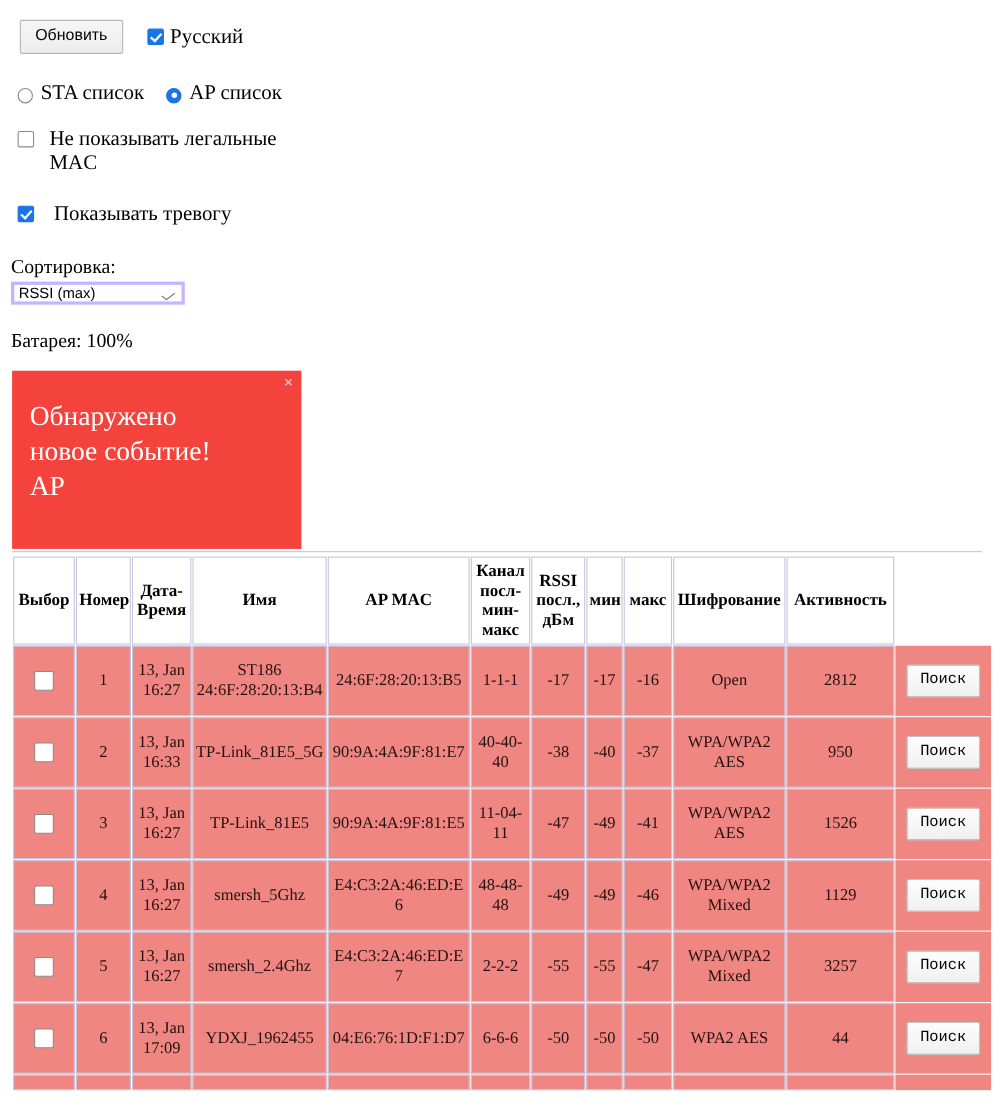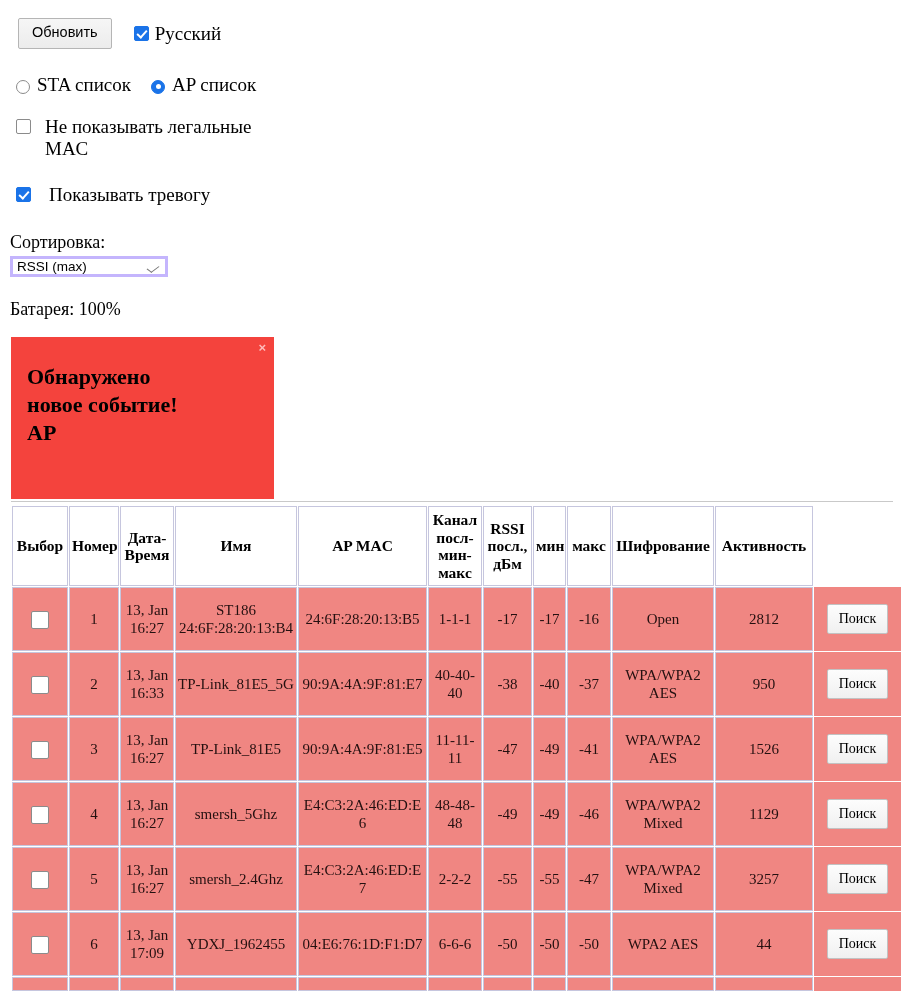--- a/index.html
+++ b/index.html
@@ -185,23 +185,23 @@
     right: 8px;
     top: 4px;
     color: #fbb;
     font-family: "Liberation Sans", "DejaVu Sans", sans-serif;
     font-size: 13px;
     font-weight: bold;
     line-height: 1;
     cursor: pointer;
   }
   .alert-text {
-    color: #000000;
-    font-weight: bold;
-    font-size: 22px;
+    color: #ffffff;
+    font-weight: normal;
+    font-size: 25px;
     line-height: 1.28;
   }
 
   
   .hr-line {
     position: absolute;
     left: 11px;
     top: 501px;
     width: 882px;
     height: 1px;
@@ -263,21 +263,21 @@
     height: 18px;
     border: 1px solid #8b8b8b;
     border-radius: 2px;
     background: #fff;
     box-sizing: border-box;
     display: inline-block;
     cursor: pointer;
     vertical-align: middle;
   }
   .btn-search {
-    font-family: Liberation Serif, serif;
+    font-family: Liberation Mono, monospace;
     font-size: 14px;
     color: #000;
     background: linear-gradient(#fdfdfd, #f0f0f0);
     border: 1px solid #c2c2c2;
     border-radius: 2px;
     padding: 6px 11px 7px 11px;
     cursor: pointer;
     line-height: 1.1;
   }
 </style>
@@ -406,21 +406,21 @@
           <td><span>WPA/WPA2</span><br><span>AES</span></td>
           <td>950</td>
           <td class="cell-action"><button class="btn-search">Поиск</button></td>
         </tr>
         <tr>
           <td><span class="cell-chk"></span></td>
           <td>3</td>
           <td><span>13, Jan</span><br><span>16:27</span></td>
           <td><span>TP-Link_81E5</span></td>
           <td>90:9A:4A:9F:81:E5</td>
-          <td>11-11-11</td>
+          <td>11-04-11</td>
           <td>-47</td>
           <td>-49</td>
           <td>-41</td>
           <td><span>WPA/WPA2</span><br><span>AES</span></td>
           <td>1526</td>
           <td class="cell-action"><button class="btn-search">Поиск</button></td>
         </tr>
         <tr>
           <td><span class="cell-chk"></span></td>
           <td>4</td>

